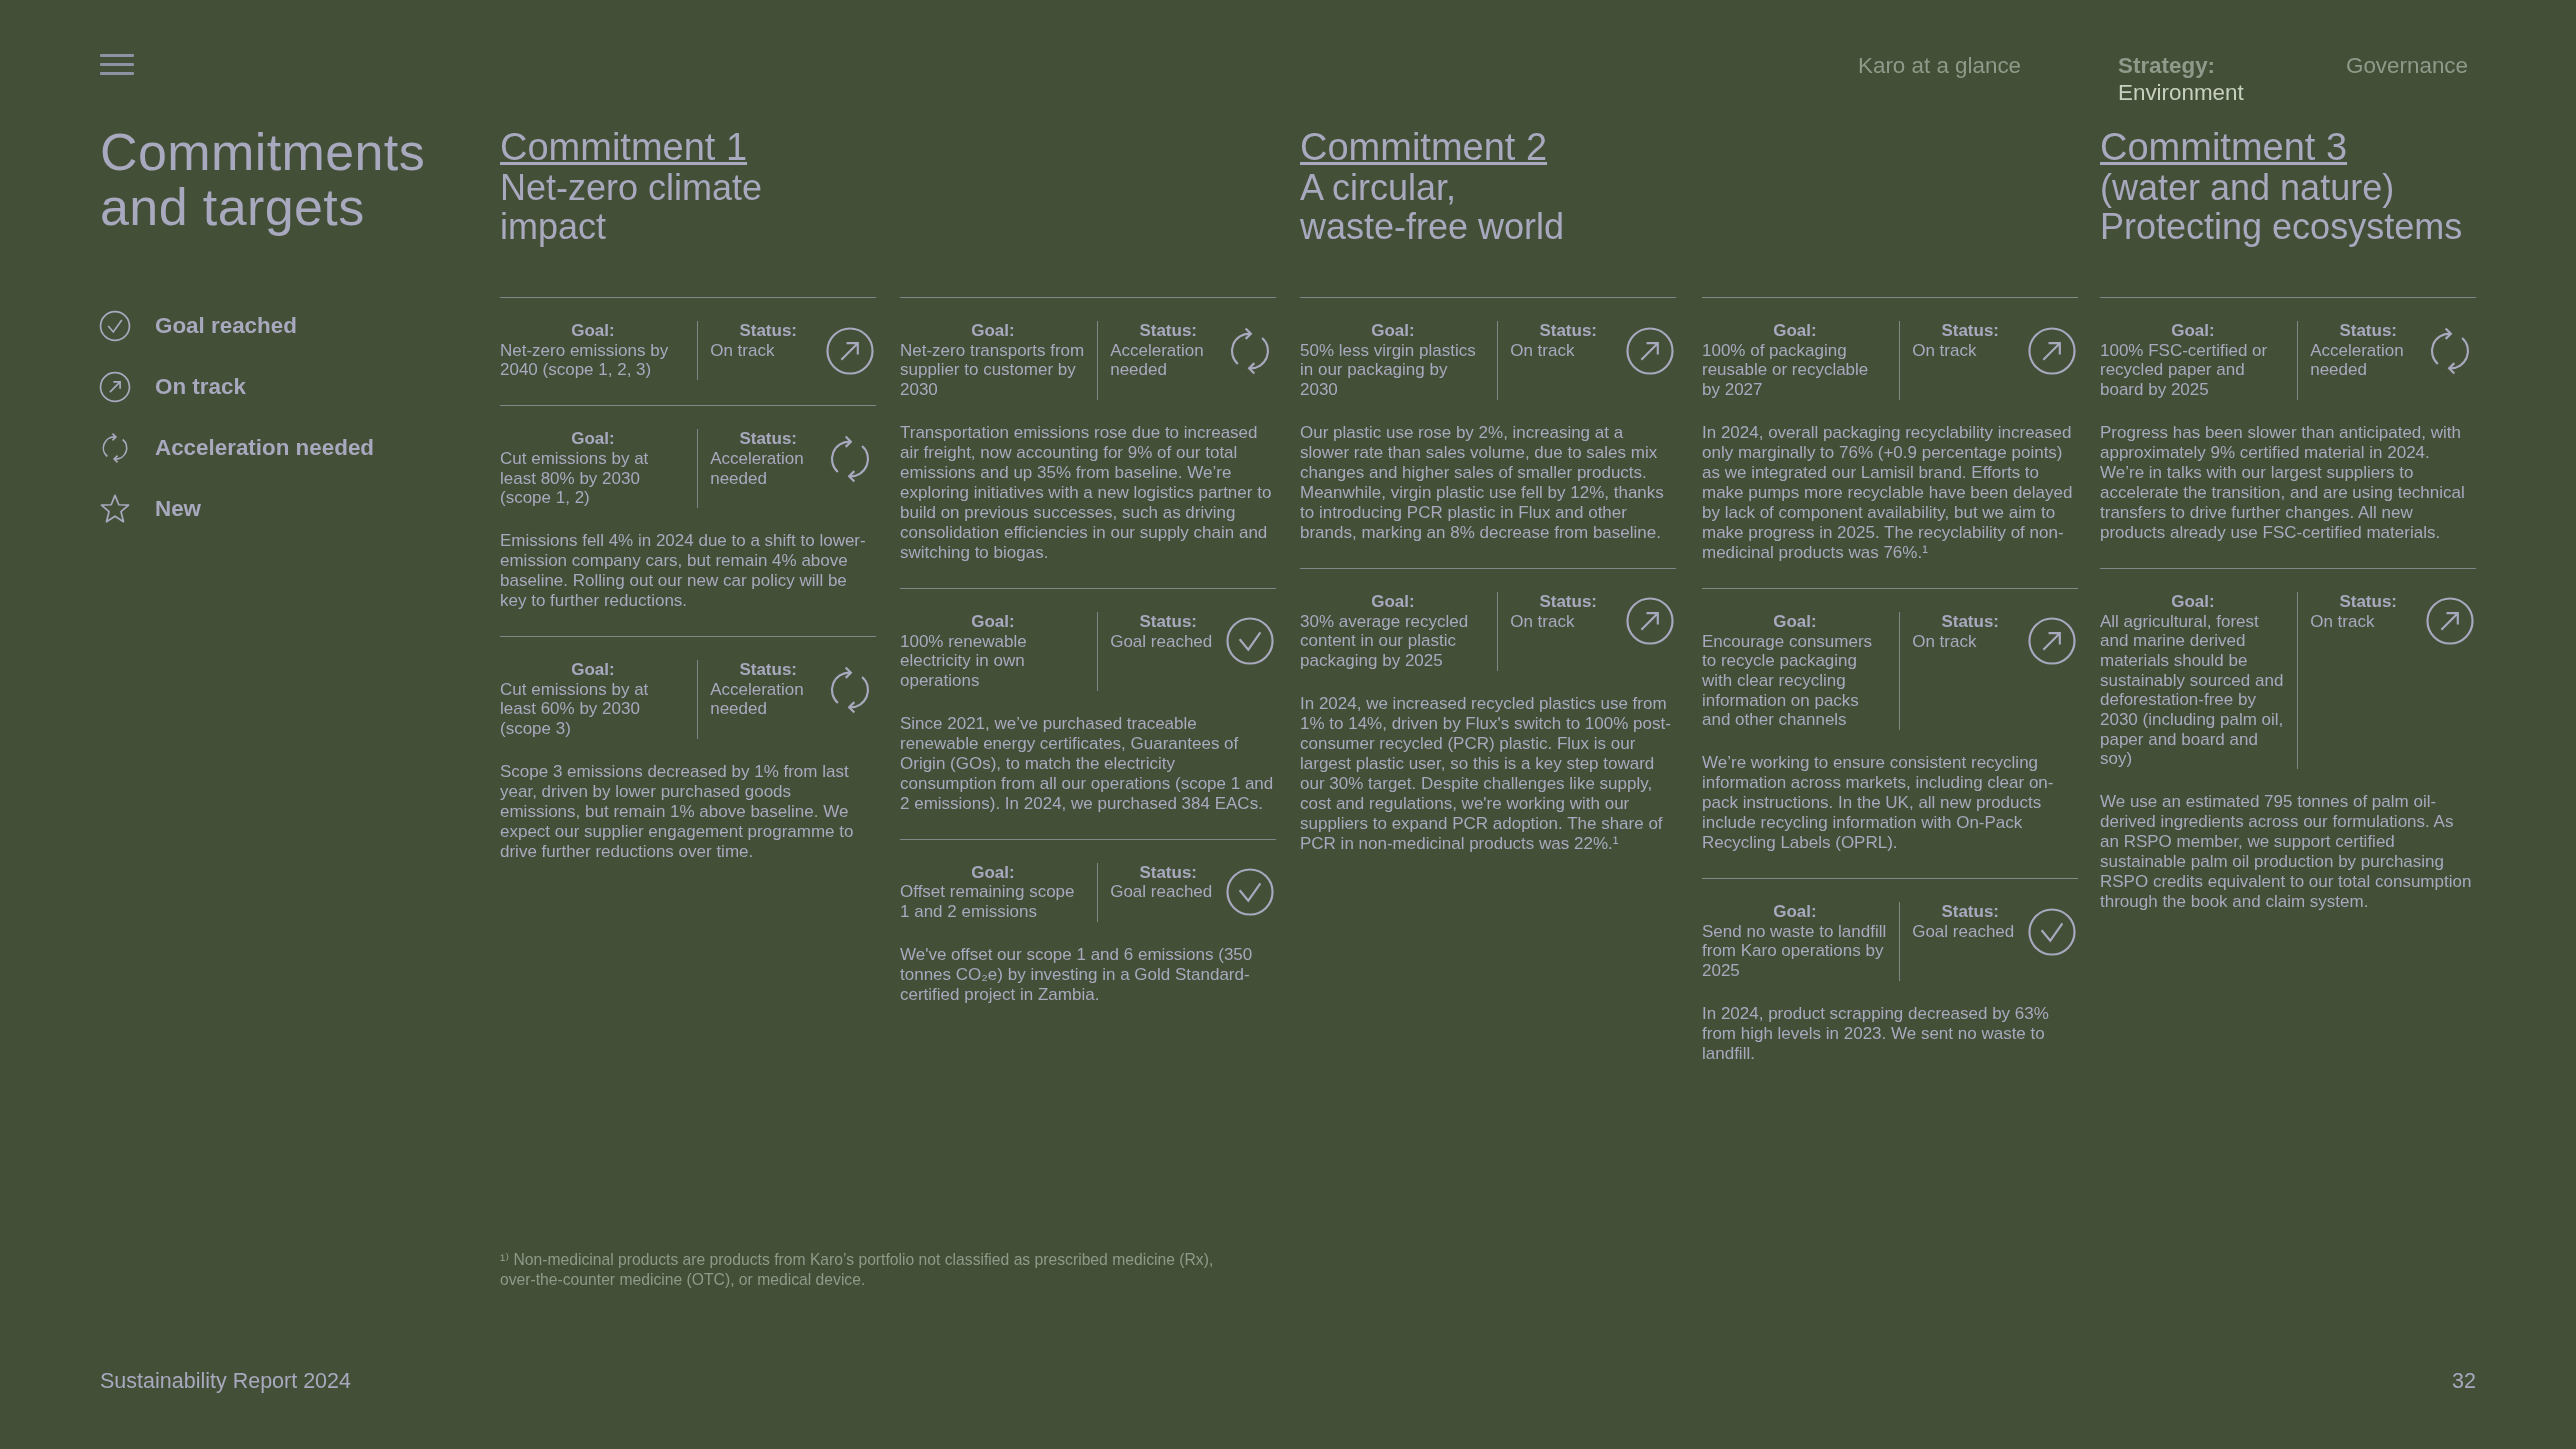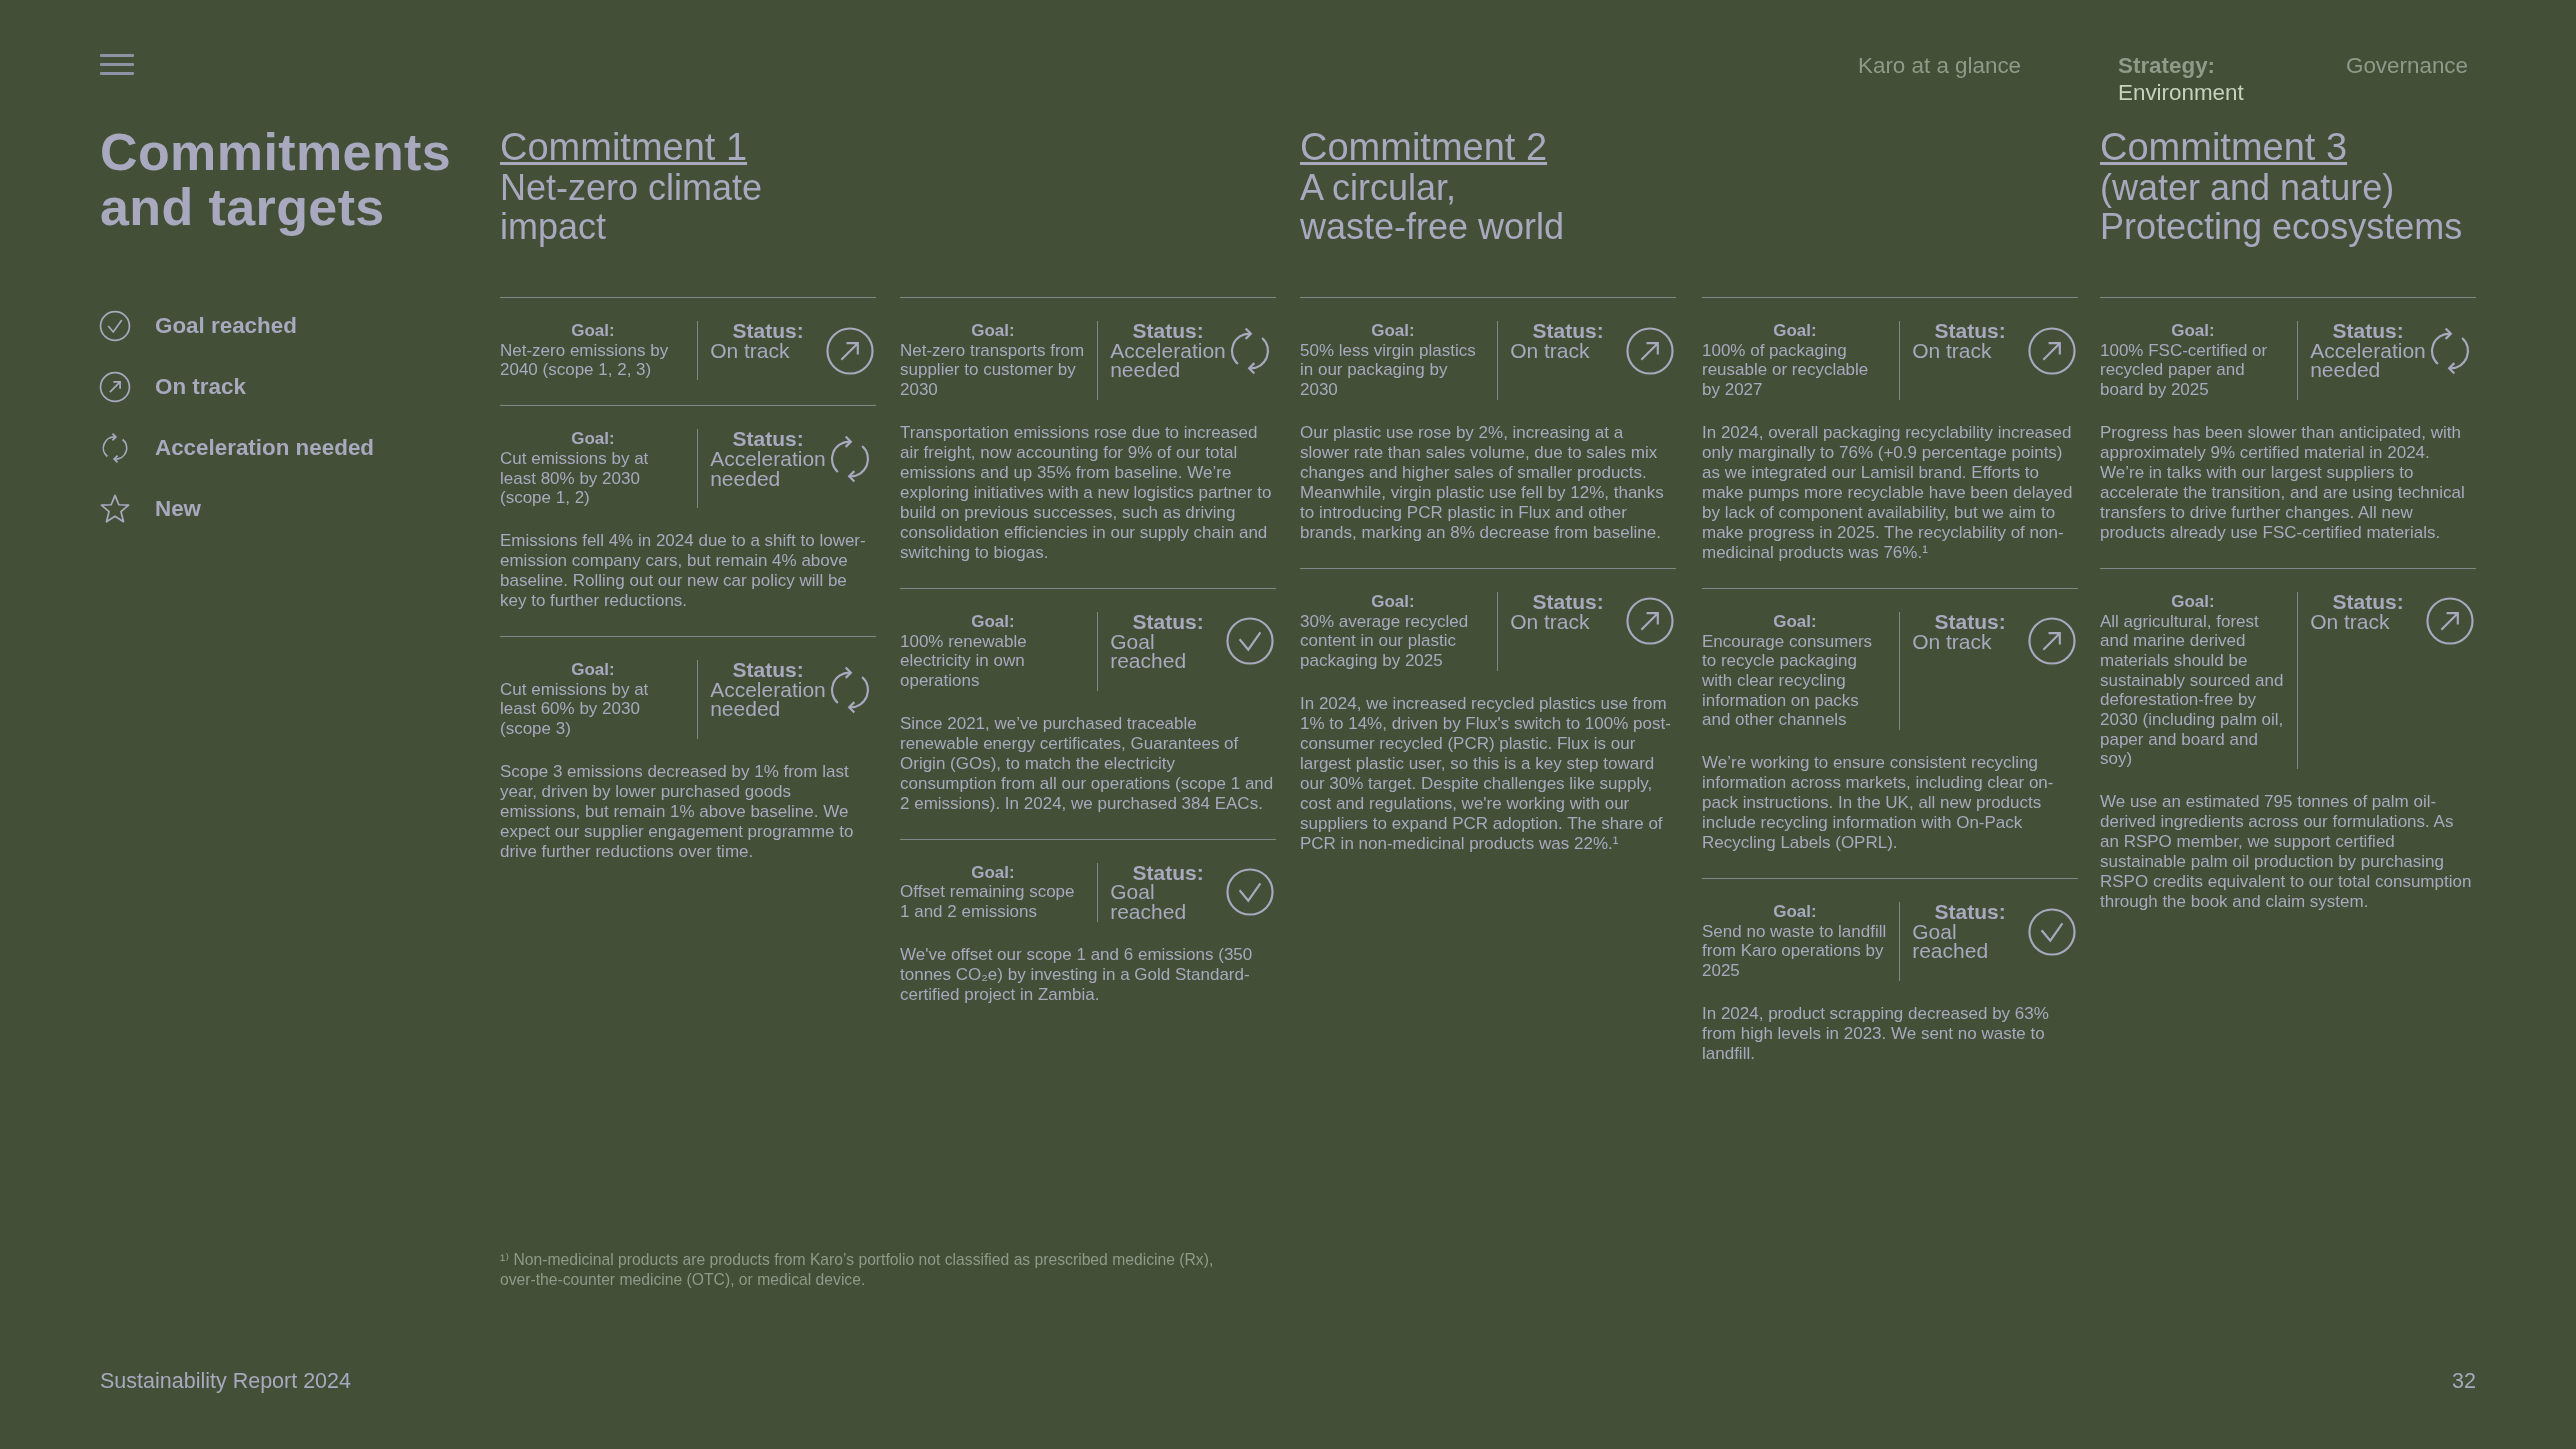--- a/index.html
+++ b/index.html
@@ -6,33 +6,33 @@
   body {
     width:2576px; height:1449px; background:#434f36; position:relative; overflow:hidden;
     font-family:"Liberation Sans", "DejaVu Sans", sans-serif; color:#a8a9bf;
   }
   .menu-btn { position:absolute; left:100px; top:54px; width:34px; height:21.5px; cursor:pointer; }
   .menu-btn span { display:block; height:2.7px; background:#8d93a4; margin-bottom:6.3px; border-radius:0.9px; }
   .nav { position:absolute; top:52px; font-size:22.4px; color:#8f9a8a; line-height:27px; }
   .nav.strategy { color:#8f9a8a; }
   .nav .b { font-weight:bold; display:block; }
   .nav .sub { display:block; color:#c8d0bf; }
-  .page-title { position:absolute; left:100px; top:125px; font-size:52px; font-weight:bold; line-height:55px; color:#a8a9bf; margin:0; letter-spacing:0.4px; }
+  .page-title { position:absolute; left:100px; top:125px; font-size:52px; font-weight:normal; line-height:55px; color:#a8a9bf; margin:0; letter-spacing:0.4px; }
   .legend { position:absolute; left:98px; top:295px; }
   .legend-item { display:flex; align-items:center; height:61px; }
   .legend-item svg { width:34px; height:34px; margin-right:23px; }
   .legend-item span { font-size:22.4px; font-weight:bold; color:#a8a9bf; }
   .c-head { position:absolute; top:127px; }
   .c-head .num { font-size:38px; line-height:41px; color:#a8a9bf; display:block; font-weight:normal;text-decoration:underline; }
   .c-head .name { font-size:36px; line-height:39px; font-weight:normal; color:#a8a9bf; display:block; }
   .col { position:absolute; top:297px; width:376px; }
   .block { border-top:1.8px solid #7f8789; padding-top:23px; padding-bottom:25px; }
   .gs { display:flex; position:relative; }
   .goal { width:186px; padding-right:10.7px; border-right:1.8px solid #7f8789; font-size:17px; line-height:19.7px; }
-  .status { padding-left:12.5px; font-size:21px; line-height:19.7px; width:116px; }
+  .status { padding-left:12.5px; font-size:17px; line-height:19.7px; width:116px; }
   .lbl { font-weight:bold; display:block;text-align:center; }
   .st-icon { position:absolute; right:0; top:3.6px; width:52px; height:52px; }
   .desc { font-size:17px; line-height:20px; margin-top:23px; }
   .footnote { position:absolute; left:500px; top:1250px; font-size:15.7px; line-height:19.7px; color:#8f9a8a; width:716px; }
   .footer-l { position:absolute; left:100px; top:1369px; font-size:21.5px; color:#a8a9bf; }
   .footer-r { position:absolute; right:100px; top:1369px; font-size:21.5px; color:#a8a9bf; }
 </style>
 </head>
 <body>
 

